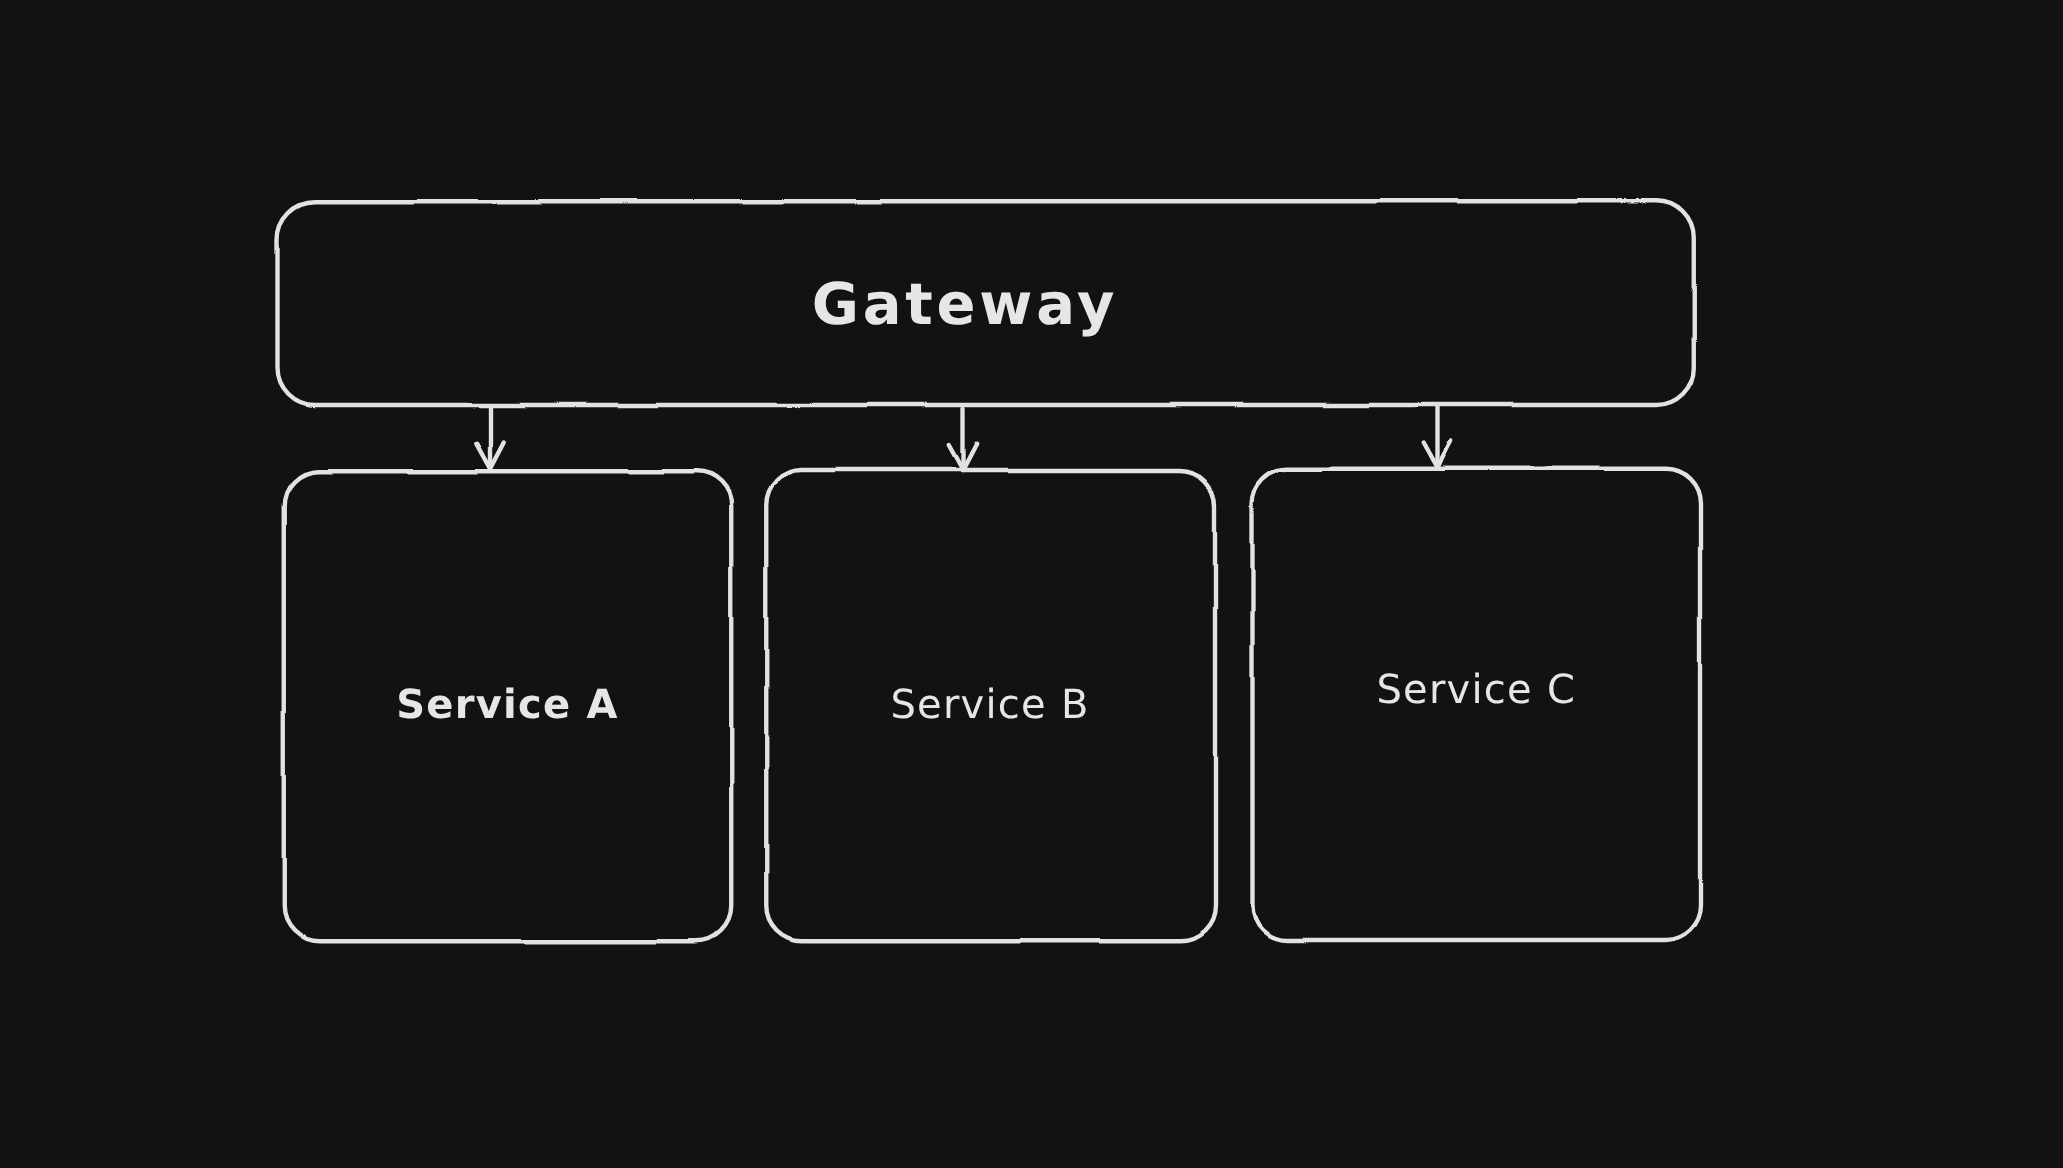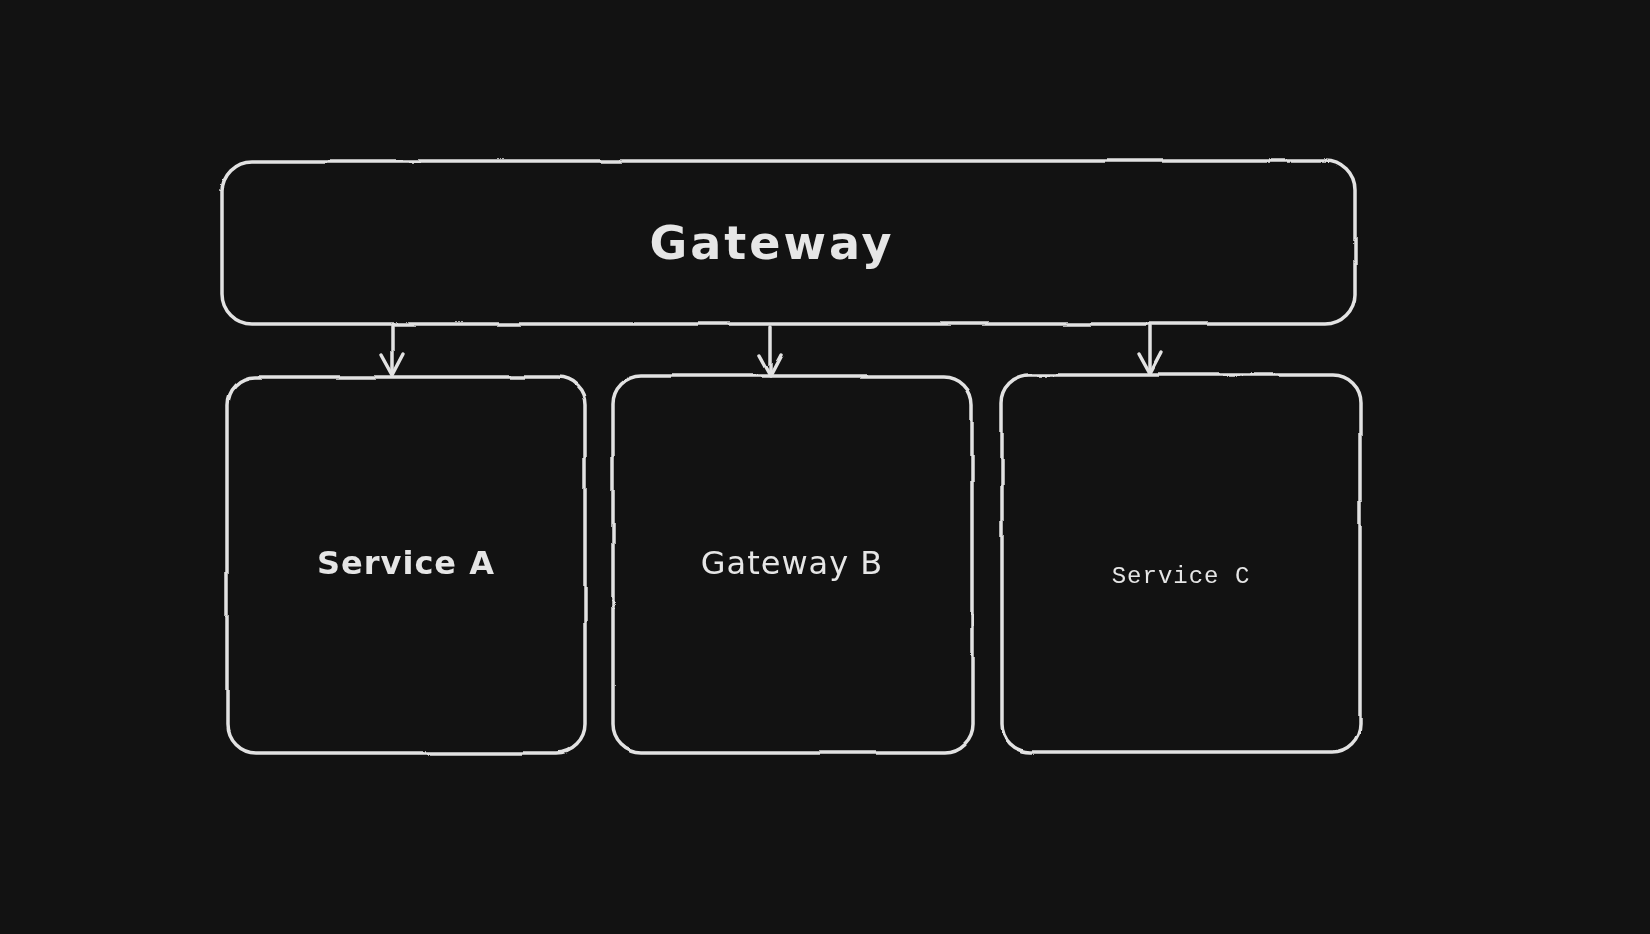--- a/index.html
+++ b/index.html
@@ -41,21 +41,21 @@
   }
   .gateway-label {
     left: 772px;
     top: 243px;
     font-size: 46px;
     font-weight: bold;
     letter-spacing: 3px;
   }
   .service-a-label { left: 406px;  top: 563px; font-size: 32px; font-weight: bold; }
   .service-b-label { left: 792px;  top: 563px; font-size: 32px; }
-  .service-c-label { left: 1181px; top: 576px; font-size: 24px; font-family: Liberation Mono, monospace; }
+  .service-c-label { left: 1181px; top: 551px; font-size: 32px; }
 </style>
 </head>
 <body>
 
 <div class="canvas">
 
   <svg class="diagram-layer" viewBox="0 0 1650 934" xmlns="http://www.w3.org/2000/svg">
     <defs>
       <filter id="rough" x="-5%" y="-5%" width="110%" height="110%">
         <feTurbulence type="fractalNoise" baseFrequency="0.009" numOctaves="2" seed="11" result="noise"></feTurbulence>
@@ -87,17 +87,17 @@
         <line class="sketch-stroke" x1="1150" y1="326" x2="1150" y2="373"></line>
         <polyline class="sketch-stroke" points="1139,354 1150,374 1161,353"></polyline>
       </g>
     </g>
   </svg>
 
   <div class="node-label gateway-label">Gateway</div>
 
   <div class="node-label service-a-label">Service A</div>
 
-  <div class="node-label service-b-label">Gateway B</div>
+  <div class="node-label service-b-label">Service B</div>
 
   <div class="node-label service-c-label">Service C</div>
 
 </div>
 
 </body></html>

